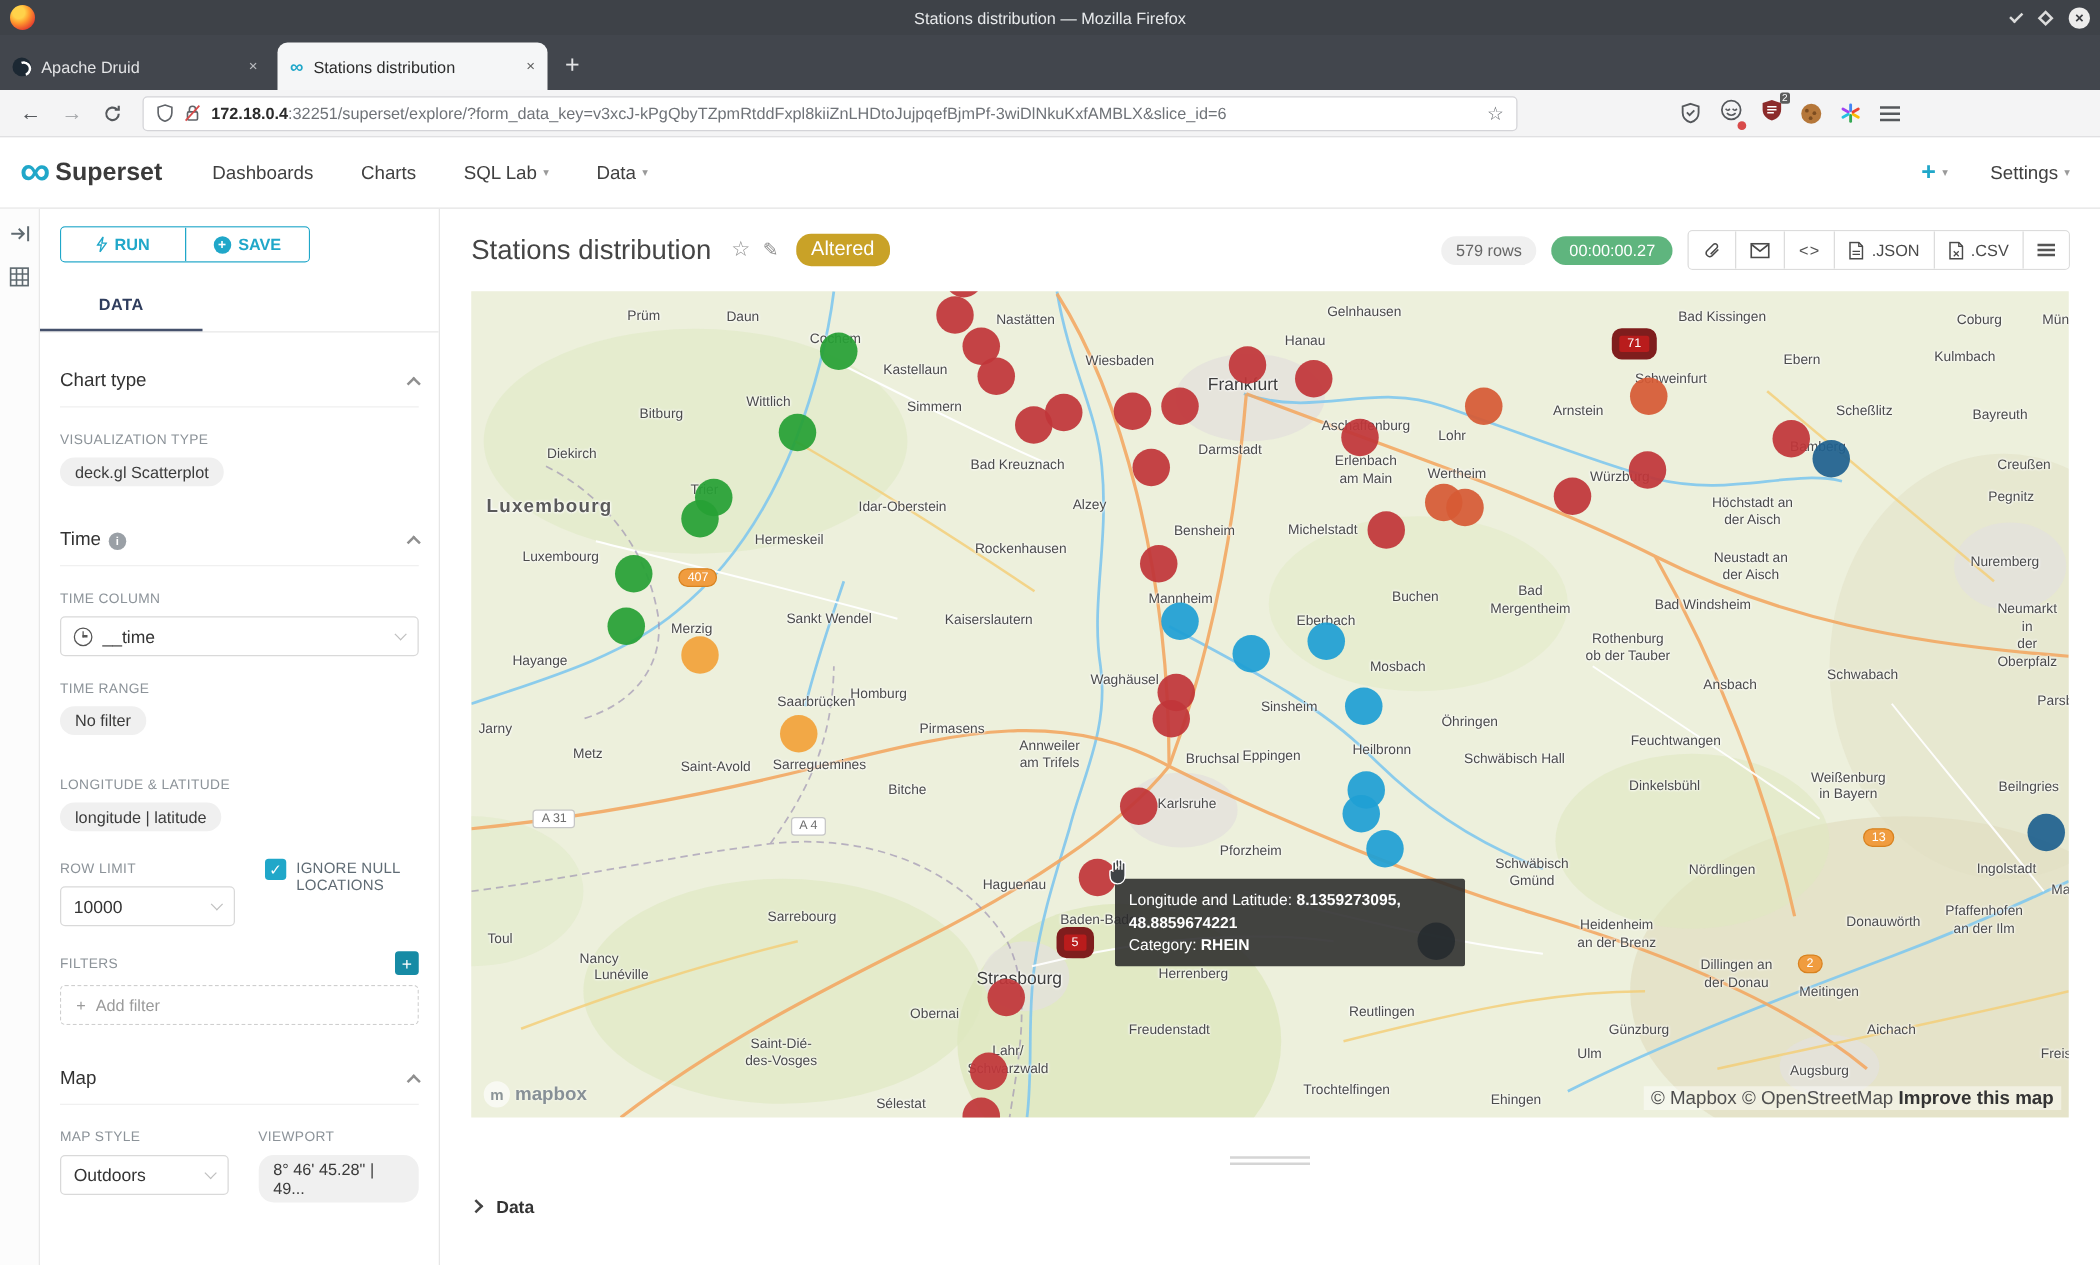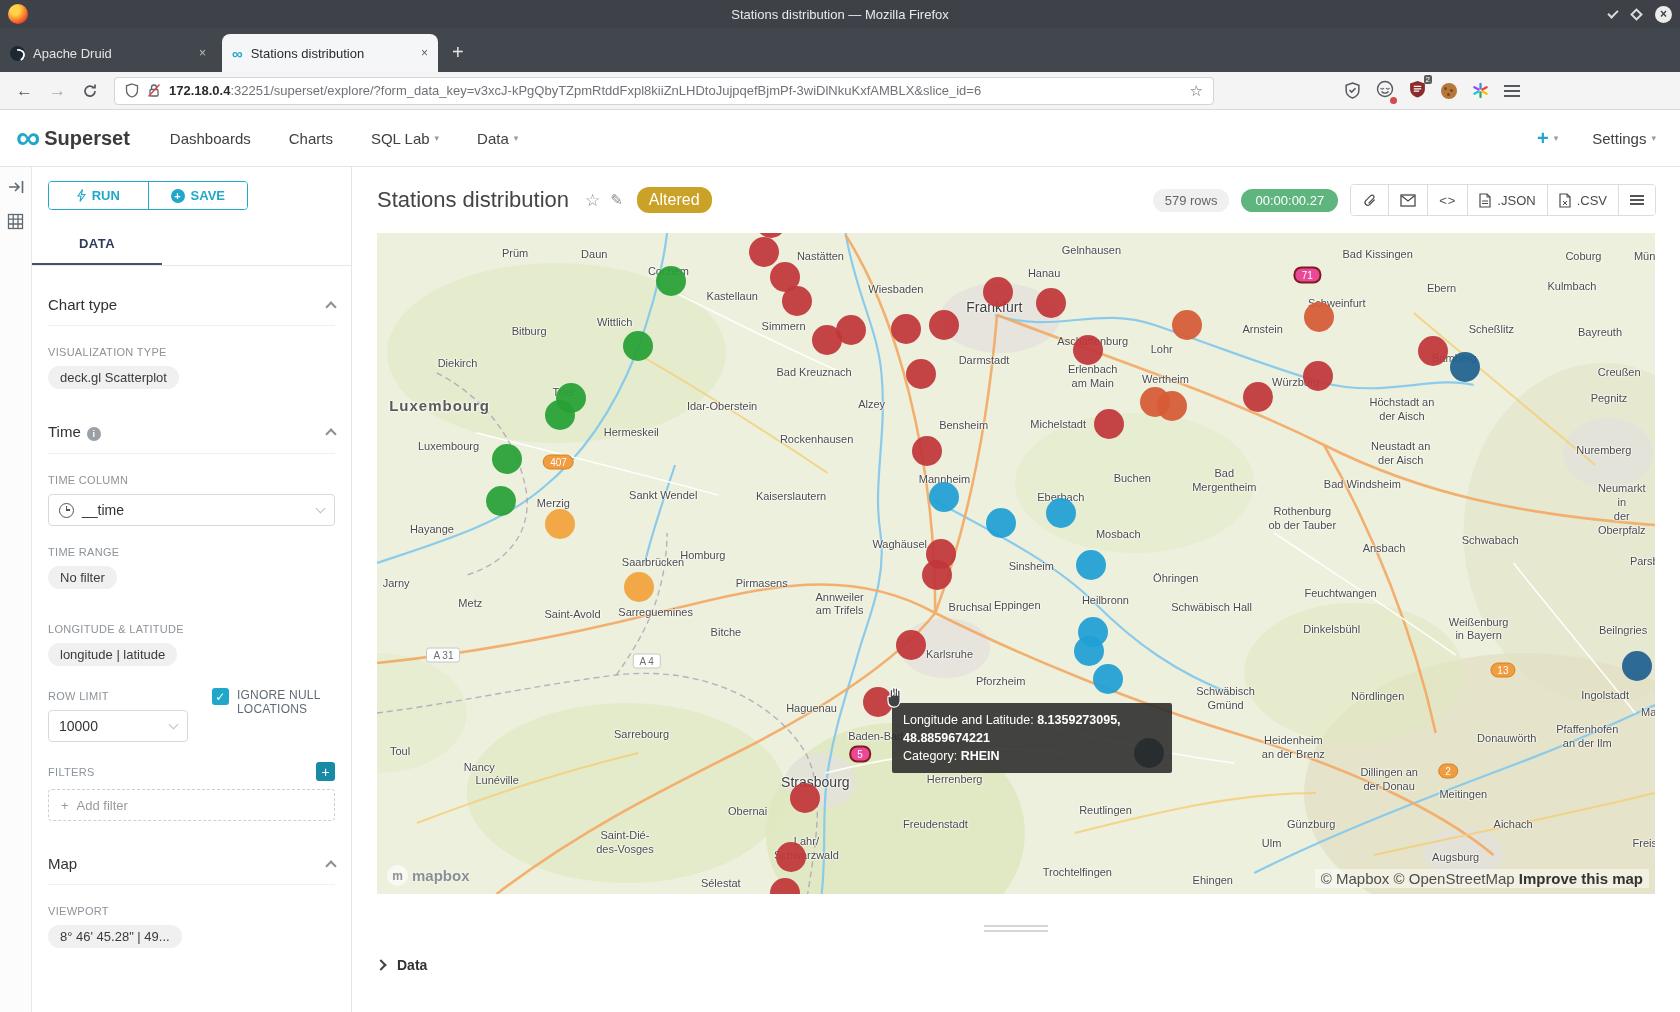--- a/index.html
+++ b/index.html
@@ -118,21 +118,21 @@
   .map { position:absolute; left:25px; top:66px; width:1278px; height:661px; background:#edf0dc; overflow:hidden; }
   .map svg.deco { position:absolute; left:0; top:0; width:100%; height:100%; }
   .mlabel { position:absolute; transform:translate(-50%,-50%); font-size:11px; color:#4b4b4b; white-space:pre-line;
     text-align:center; line-height:1.25; text-shadow:0 0 2px #fff,0 0 2px #fff,0 0 3px #fff; z-index:3; }
   .mlabel.l { font-size:14px; color:#3d3d3d; }
   .mlabel.xl { font-size:15px; color:#5a5a5a; font-weight:bold; letter-spacing:1px; }
   .dot { position:absolute; width:30px; height:30px; border-radius:50%; transform:translate(-50%,-50%); z-index:4; opacity:.93;}
   .shield { position:absolute; transform:translate(-50%,-50%); font-size:10px; color:#fff; padding:1px 6px;
     border-radius:8px; z-index:3; }
   .shield.orange { background:#f09c3f; border:1px solid #d8821f; }
-  .shield.blue { background:#ec4899; border:2px solid #7f1d1d; }
+  .shield.blue { background:#b91c1c; border:6px solid #7f1d1d; }
   .shield.white { background:#fff; color:#6d6d6d; border:1px solid #c6c6c6; border-radius:3px; }
   .tooltip { position:absolute; left:515px; top:470px; width:280px; background:rgba(42,42,42,.88); color:#fff;
     font-size:12.5px; line-height:1.45; padding:8px 11px; border-radius:2px; z-index:6; }
   .hand { position:absolute; left:505px; top:452px; z-index:7; }
   .mapbox-logo { position:absolute; left:10px; bottom:8px; display:flex; align-items:center; gap:4px; z-index:5; opacity:.85; }
   .mapbox-logo .mcirc { width:21px; height:21px; border-radius:50%; background:rgba(255,255,255,.75); color:#7b858c;
     display:flex; align-items:center; justify-content:center; font-size:12px; font-weight:bold; }
   .mapbox-logo .mtext { color:#76808a; font-size:15px; font-weight:bold; text-shadow:0 0 2px #fff; }
   .attrib { position:absolute; right:6px; bottom:6px; font-size:15px; color:#4f4f4f; z-index:5;
     background:rgba(255,255,255,.45); padding:1px 6px; }
@@ -339,20 +339,27 @@
         <span>Add filter</span>
       </div>
     </div>
 
     <div class="section">
       <div class="sec-head">
         <span>Map</span>
           <span class="chev up"></span>
       </div>
       <div class="two-col">
+        <div style="width:140px">
+          <div class="ctl-label">MAP STYLE</div>
+          <div class="select">
+            <span>Outdoors</span>
+            <span class="sel-caret"></span>
+          </div>
+        </div>
         <div>
           <div class="ctl-label">VIEWPORT</div>
           <span class="pill">8° 46' 45.28" | 49...</span>
         </div>
       </div>
 
     </div>
 
   </div>
 
@@ -488,21 +495,21 @@
         <div class="mlabel" style="left: 52.2%; top: 6.2%;">Hanau</div>
         <div class="mlabel" style="left: 78.3%; top: 3.3%;">Bad Kissingen</div>
         <div class="mlabel" style="left: 94.4%; top: 3.6%;">Coburg</div>
         <div class="mlabel" style="left: 99.4%; top: 3.6%;">Münc</div>
         <div class="mlabel" style="left: 83.3%; top: 8.5%;">Ebern</div>
         <div class="mlabel" style="left: 93.5%; top: 8.2%;">Kulmbach</div>
         <div class="mlabel" style="left: 40.6%; top: 8.6%;">Wiesbaden</div>
         <div class="mlabel l" style="left: 48.3%; top: 11.3%;">Frankfurt</div>
         <div class="mlabel" style="left: 75.1%; top: 10.7%;">Schweinfurt</div>
         <div class="mlabel" style="left: 27.8%; top: 9.7%;">Kastellaun</div>
-        <div class="mlabel" style="left: 29%; top: 14.2%; margin-left: 36px;">Simmern</div>
+        <div class="mlabel" style="left: 29%; top: 14.2%;">Simmern</div>
         <div class="mlabel" style="left: 18.6%; top: 13.6%;">Wittlich</div>
         <div class="mlabel" style="left: 11.9%; top: 15%;">Bitburg</div>
         <div class="mlabel" style="left: 6.3%; top: 19.8%;">Diekirch</div>
         <div class="mlabel" style="left: 34.2%; top: 21.2%;">Bad Kreuznach</div>
         <div class="mlabel" style="left: 47.5%; top: 19.4%;">Darmstadt</div>
         <div class="mlabel" style="left: 56%; top: 16.5%;">Aschaffenburg</div>
         <div class="mlabel" style="left: 61.4%; top: 17.7%;">Lohr</div>
         <div class="mlabel" style="left: 69.3%; top: 14.7%;">Arnstein</div>
         <div class="mlabel" style="left: 87.2%; top: 14.7%;">Scheßlitz</div>
         <div class="mlabel" style="left: 95.7%; top: 15.1%;">Bayreuth</div>
@@ -565,21 +572,21 @@
 in Bayern</div>
         <div class="mlabel" style="left: 97.5%; top: 60.2%;">Beilngries</div>
         <div class="mlabel" style="left: 99.4%; top: 49.8%;">Parsbe</div>
         <div class="mlabel" style="left: 66.4%; top: 70.5%; text-align: center;">Schwäbisch
 Gmünd</div>
         <div class="mlabel" style="left: 78.3%; top: 70.2%;">Nördlingen</div>
         <div class="mlabel" style="left: 45.2%; top: 82.7%;">Herrenberg</div>
         <div class="mlabel" style="left: 57%; top: 87.4%;">Reutlingen</div>
         <div class="mlabel" style="left: 43.7%; top: 89.6%;">Freudenstadt</div>
         <div class="mlabel" style="left: 48.8%; top: 67.9%;">Pforzheim</div>
-        <div class="mlabel" style="left: 44.8%; top: 62.2%; margin-top: 11px;">Karlsruhe</div>
+        <div class="mlabel" style="left: 44.8%; top: 62.2%;">Karlsruhe</div>
         <div class="mlabel" style="left: 34%; top: 72%;">Haguenau</div>
         <div class="mlabel" style="left: 39.5%; top: 76.2%;">Baden-Baden</div>
         <div class="mlabel l" style="left: 34.3%; top: 83.2%;">Strasbourg</div>
         <div class="mlabel" style="left: 29%; top: 87.6%;">Obernai</div>
         <div class="mlabel" style="left: 20.7%; top: 75.9%;">Sarrebourg</div>
         <div class="mlabel" style="left: 1.8%; top: 78.5%;">Toul</div>
         <div class="mlabel" style="left: 8%; top: 80.9%;">Nancy</div>
         <div class="mlabel" style="left: 9.4%; top: 82.9%;">Lunéville</div>
         <div class="mlabel" style="left: 19.4%; top: 92.3%;">Saint-Dié-
 des-Vosges</div>

